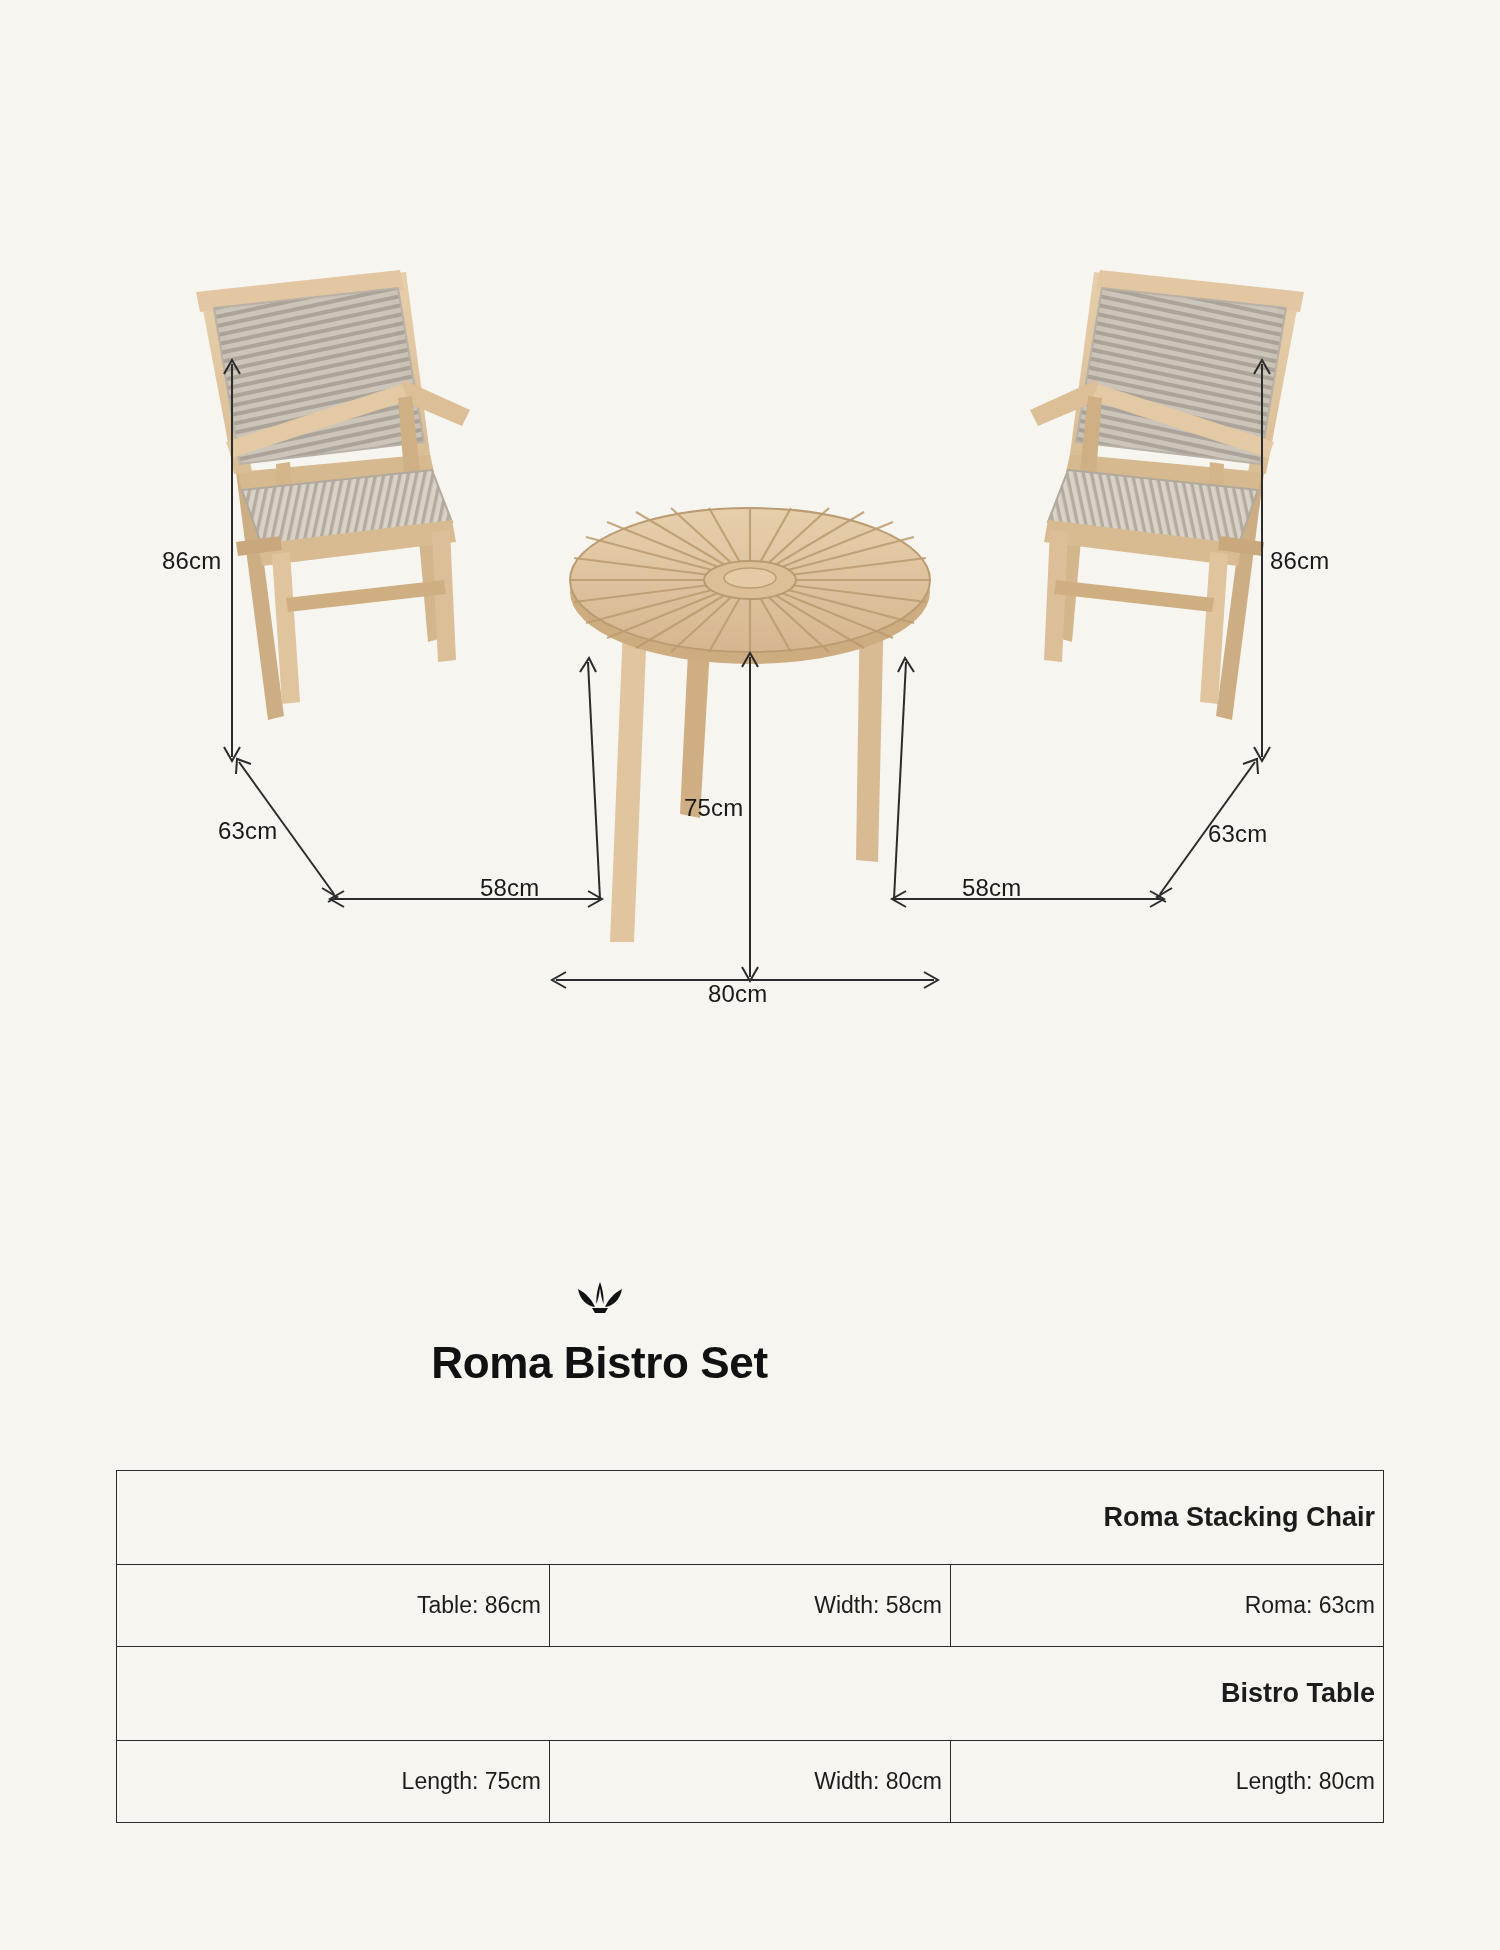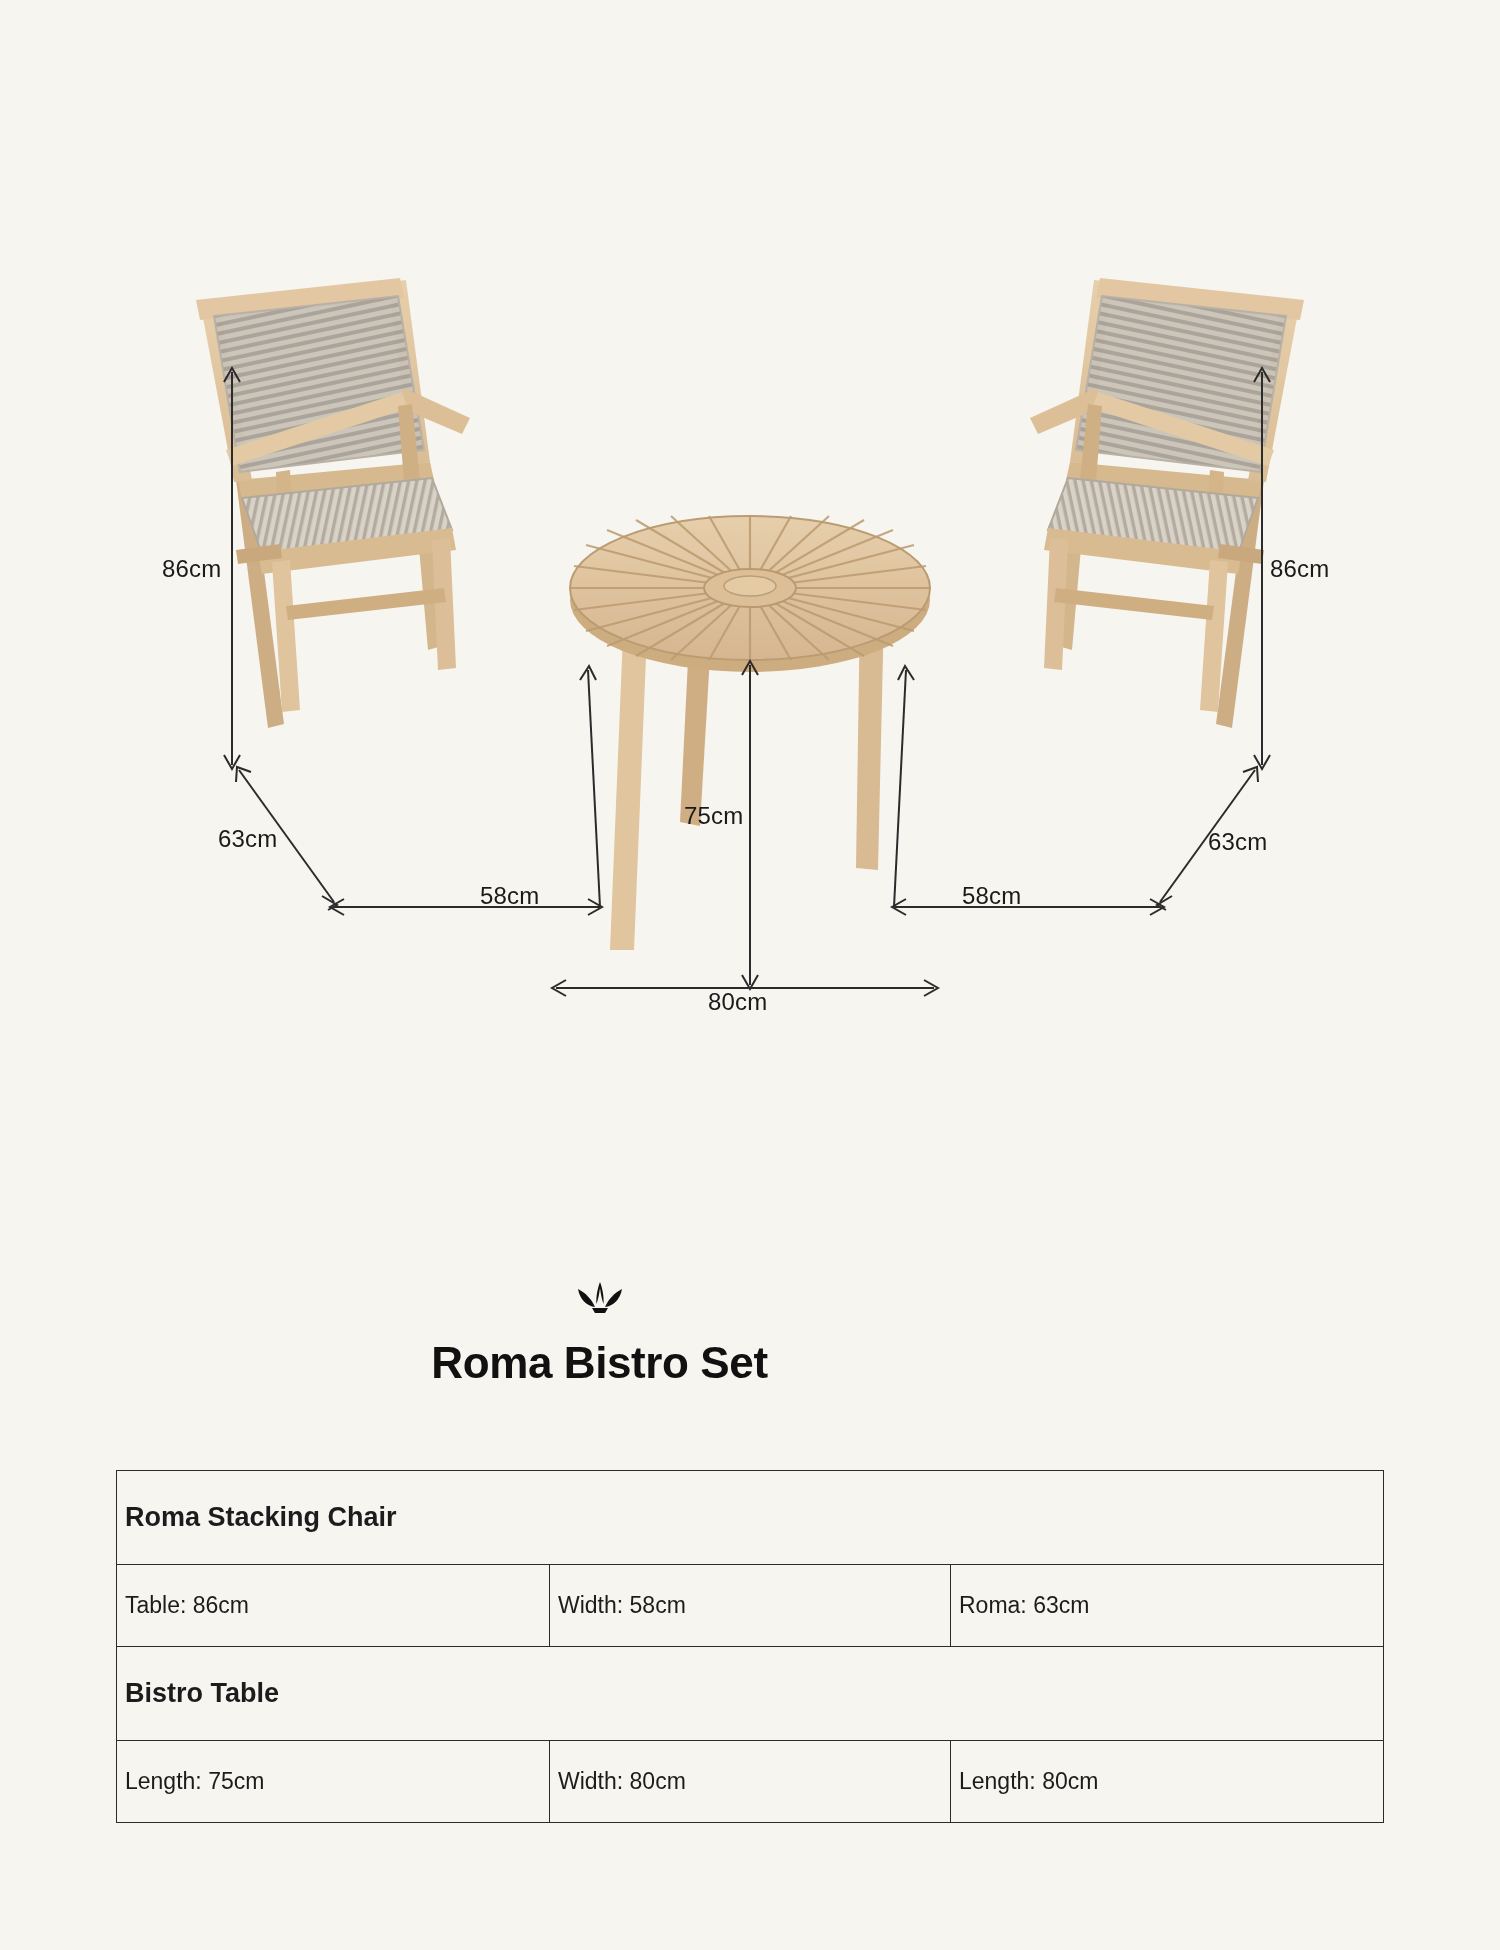--- a/index.html
+++ b/index.html
@@ -10,21 +10,21 @@
     background: #f7f5f0;
     font-family: "Liberation Sans", sans-serif;
     color: #1a1a1a;
     position: relative;
     overflow: hidden;
   }
 
   
   #diagram {
     position: absolute;
-    left: 0; top: 10px;
+    left: 0; top: 2px;
     width: 1500px; height: 1050px;
   }
   #diagram svg { display: block; }
 
   .dimlabel {
     position: absolute;
     font-size: 24px;
     font-weight: 500;
     color: #1a1a1a;
     white-space: nowrap;
@@ -55,21 +55,21 @@
   #spec {
     position: absolute;
     left: 116px;
     top: 1470px;
     width: 1268px;
     border: 1px solid #2b2b2b;
     border-collapse: collapse;
   }
   #spec td {
     border: 1px solid #2b2b2b;
-    text-align: left;
+    text-align: right;
     font-size: 23px;
     font-weight: 400;
     padding: 27px 8px;
     color: #1c1c1c;
   }
   #spec td.section {
     font-size: 27px;
     font-weight: 700;
     padding: 31px 8px;
   }

